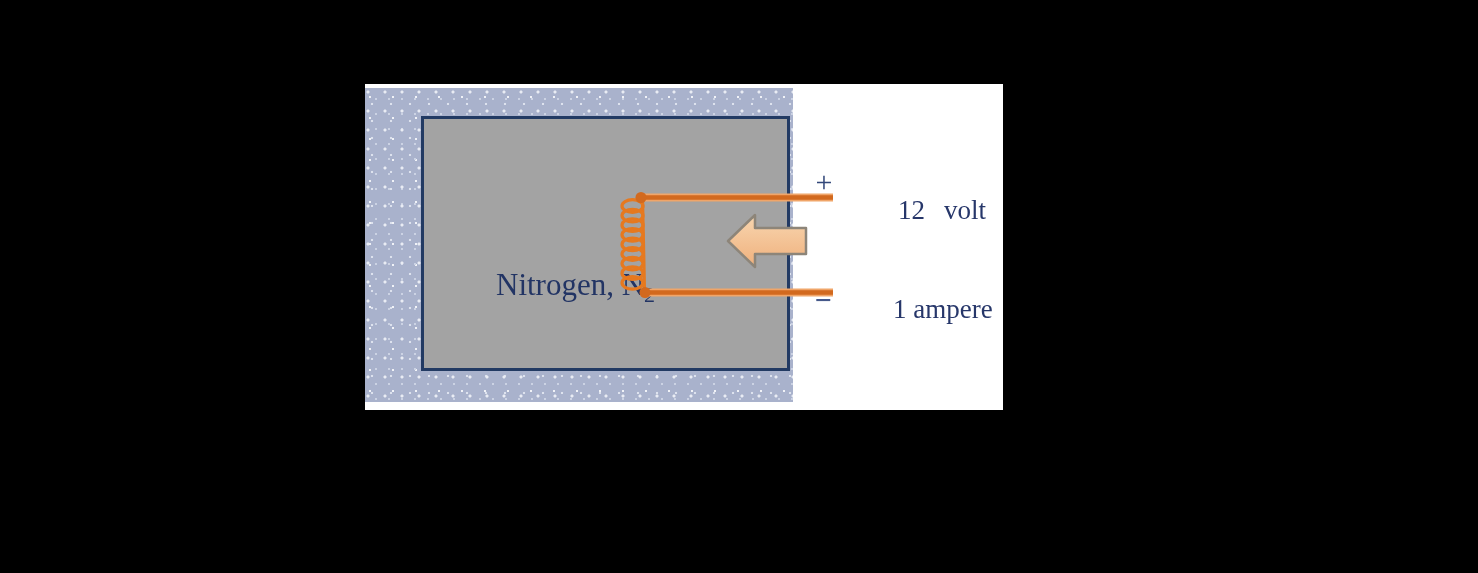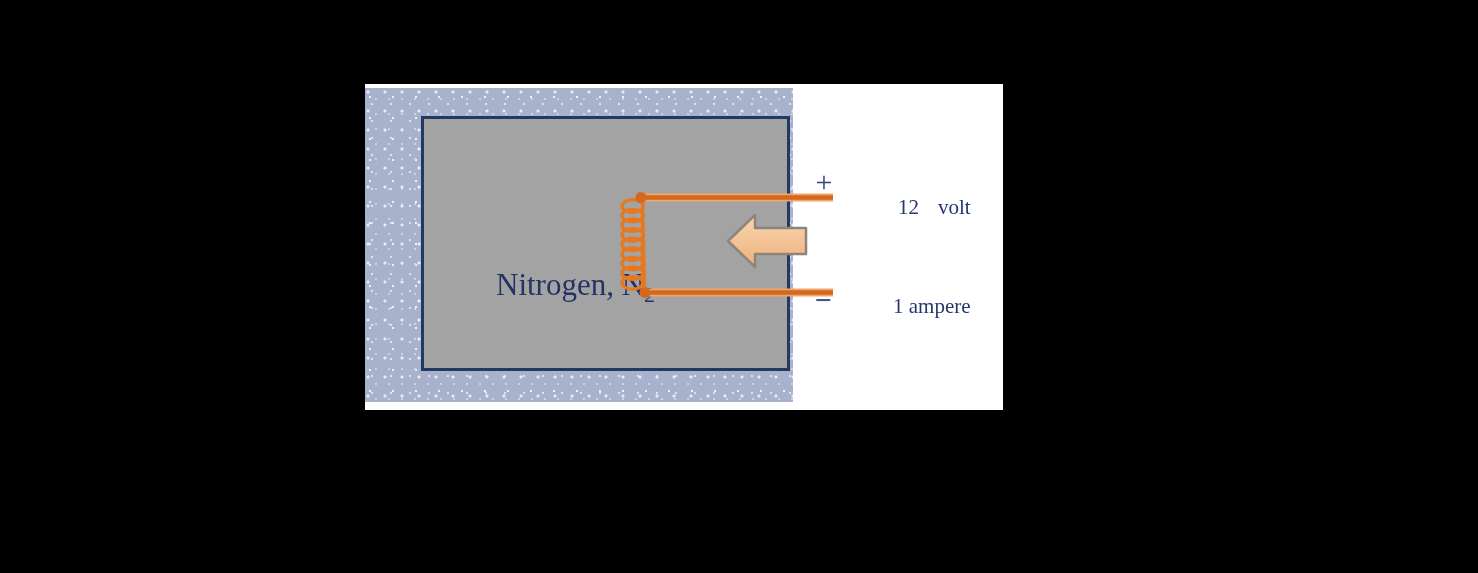--- a/index.html
+++ b/index.html
@@ -81,21 +81,21 @@
     color: #33487a;
     font-size: 30px;
     font-family: "Liberation Serif", serif;
     line-height: 1;
   }
   .terminal.pos { left: 459px; top: 98px; }
   .terminal.neg { left: 458px; top: 216px; font-weight: bold; color: #46598a; }
   .reading {
     position: absolute;
     color: #27376a;
-    font-size: 21px;
+    font-size: 27px;
     line-height: 1;
     white-space: nowrap;
   }
   .reading.volt { left: 533px; top: 113px; }
   .reading.amp  { left: 528px; top: 175px; margin-top: 37px; }
   .reading .unit-gap { display: inline-block; width: 19px; }
 </style>
 </head>
 <body>
 

